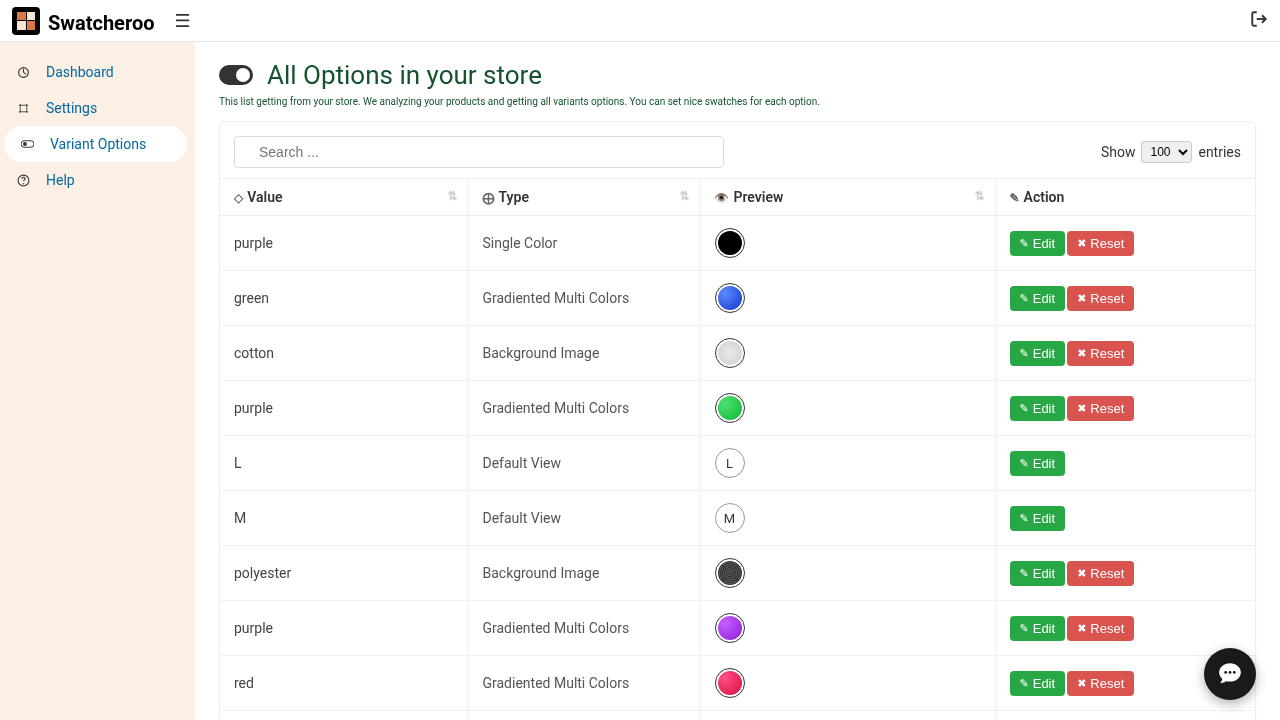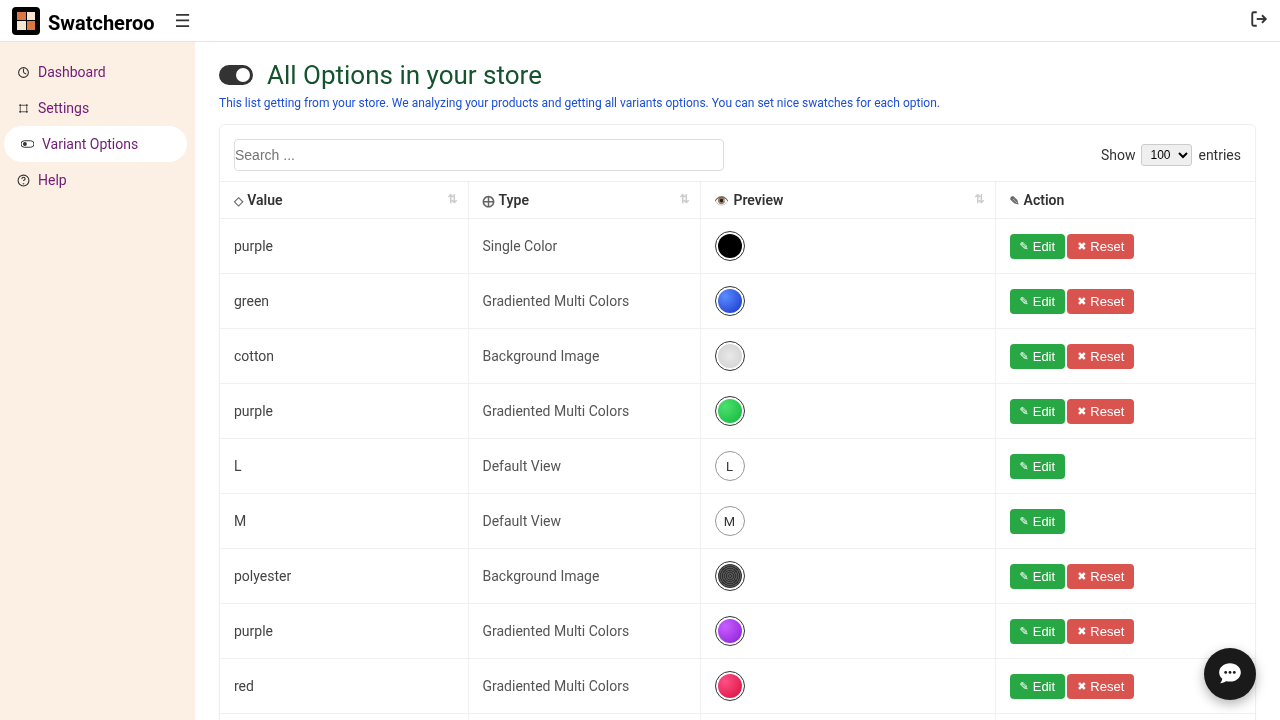--- a/index.html
+++ b/index.html
@@ -13,35 +13,35 @@
     .logo-grid span:nth-child(1) { background: #d97845; }
     .logo-grid span:nth-child(2) { background: #f5e6d3; }
     .logo-grid span:nth-child(3) { background: #f5e6d3; }
     .logo-grid span:nth-child(4) { background: #d97845; }
     .logo-text { font-size: 20px; font-weight: 700; color: #000; }
     .hamburger { font-size: 18px; cursor: pointer; color: #333; }
     .logout-icon { font-size: 18px; cursor: pointer; }
     
     .layout { display: flex; min-height: calc(100vh - 42px); }
     .sidebar { width: 195px; background: #fcefe3; padding: 12px 0; flex-shrink: 0; }
-    .sidebar-item { display: flex; align-items: center; gap: 8px; padding: 10px 16px; color: #701a75; cursor: pointer; font-size: 14px; }
+    .sidebar-item { display: flex; align-items: center; gap: 16px; padding: 10px 16px; color: #0369a1; cursor: pointer; font-size: 14px; }
     .sidebar-item.active { background: #fff; border-radius: 20px; margin-left: 4px; margin-right: 8px; }
     .sidebar-icon { width: 14px; display: inline-flex; align-items: center; justify-content: center; font-size: 12px; }
     
     .main { flex: 1; padding: 18px 24px; }
     .page-header { margin-bottom: 12px; }
     .page-title-row { display: flex; align-items: center; gap: 14px; }
     .toggle-switch { width: 34px; height: 20px; background: #333; border-radius: 10px; position: relative; cursor: pointer; }
     .toggle-knob { width: 14px; height: 14px; background: #fff; border-radius: 50%; position: absolute; top: 3px; right: 3px; }
     .page-title { font-size: 26px; font-weight: 400; color: #14532d; }
-    .page-desc { font-size: 12px; color: #1d4ed8; margin-top: 6px; }
+    .page-desc { font-size: 10px; color: #14532d; margin-top: 6px; }
     
     .card { background: #fff; border: 1px solid #eee; border-radius: 6px; margin-top: 14px; padding: 14px 0 0 0; box-shadow: 0 1px 2px rgba(0,0,0,.03); }
     .card-top { display: flex; justify-content: space-between; align-items: center; padding: 0 14px 10px 14px; }
-    .search-input { width: 490px; padding: 7px 0; border: 1px solid #ddd; border-radius: 4px; font-size: 14px; color: #ec4899; }
+    .search-input { width: 490px; padding: 7px 24px; border: 1px solid #ddd; border-radius: 4px; font-size: 14px; color: #ec4899; }
     .show-entries { font-size: 14px; color: #333; display: flex; align-items: center; gap: 6px; }
     .show-entries select { padding: 2px 4px; border: 1px solid #ccc; border-radius: 3px; font-size: 12px; }
     
     table { width: 100%; border-collapse: collapse; }
     th { text-align: left; padding: 10px 14px; border-top: 1px solid #eee; border-bottom: 1px solid #eee; font-weight: 600; font-size: 14px; color: #333; position: relative; }
     th .sort-icon { position: absolute; right: 10px; color: #ccc; font-size: 12px; }
     th .th-icon { margin-right: 4px; color: #666; font-size: 12px; }
     td { padding: 12px 14px; border-bottom: 1px solid #f0f0f0; font-size: 14px; color: #555; vertical-align: middle; }
     td.col-value { color: #444; }
     

